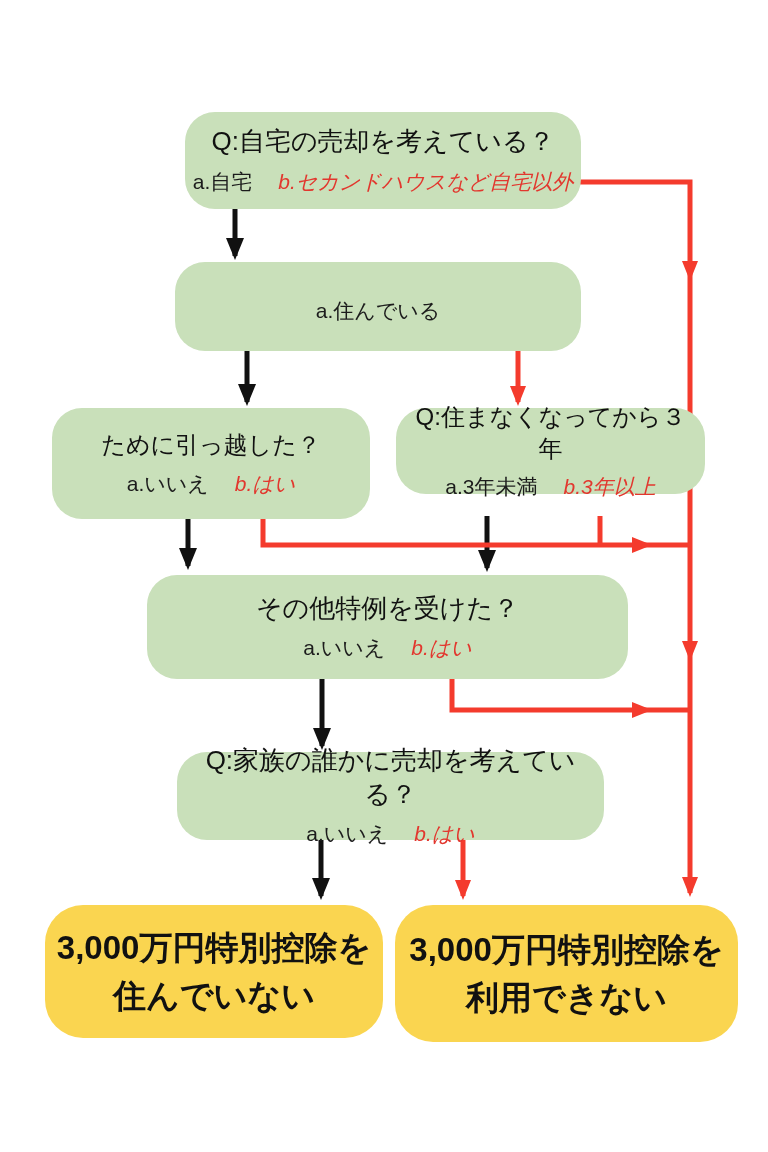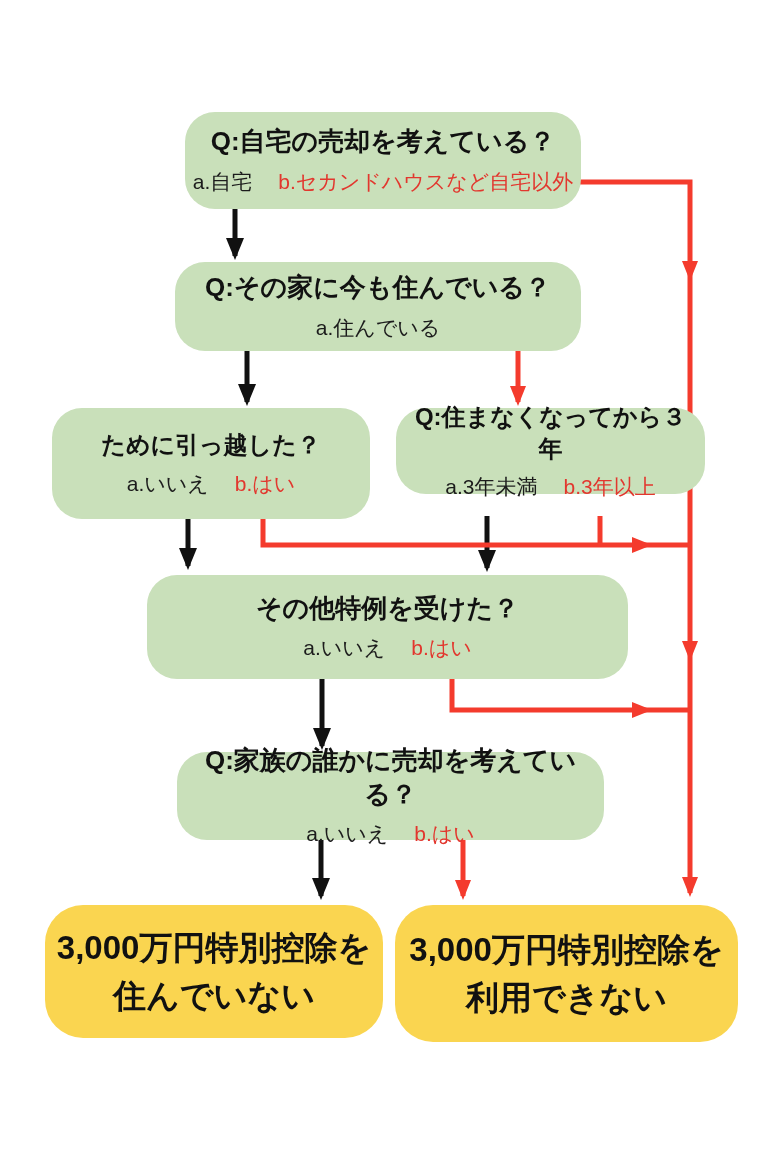--- a/index.html
+++ b/index.html
@@ -8,26 +8,26 @@
   .edges{position:absolute;left:0;top:0;z-index:0;}
   .line-black{stroke:var(--line-yes,#111111);stroke-width:5;fill:none;}
   .line-red{stroke:var(--line-no,#f43b2d);stroke-width:5;fill:none;}
   .head-black{fill:var(--line-yes,#111111);}
   .head-red{fill:var(--line-no,#f43b2d);}
   .node{
     position:absolute;z-index:1;background:var(--node-fill,#c9e0ba);
     border-radius:30px;display:flex;flex-direction:column;align-items:center;
     justify-content:center;text-align:center;box-sizing:border-box;padding:6px 8px;
   }
-  .question{font-weight:bold;color:#111111;font-size:26px;line-height:1.3;}
+  .question{font-weight:normal;color:#111111;font-size:26px;line-height:1.3;}
   .question.small{font-size:24px;}
   .answers{display:flex;gap:26px;justify-content:center;align-items:baseline;
     font-size:21px;margin-top:9px;white-space:nowrap;}
   .ans-a{color:var(--answer-a,#1c1c1c);}
-  .ans-b{color:var(--answer-b,#e2372e);}
+  .ans-b{color:var(--answer-b,#e2372e);font-style:italic;}
   .result{
     position:absolute;z-index:1;background:var(--result-fill,#fad550);
     border-radius:38px;display:flex;flex-direction:column;align-items:center;
     justify-content:center;font-weight:bold;color:#111111;
     font-size:33px;line-height:1.45;box-sizing:border-box;
   }
 </style>
 </head>
 <body>
 
@@ -67,21 +67,20 @@
 
   <div class="node" style="left:185px;top:112px;width:396px;height:97px">
     <div class="question">Q:自宅の売却を考えている？</div>
     <div class="answers">
       <span class="ans-a">a.自宅</span>
       <span class="ans-b">b.セカンドハウスなど自宅以外</span>
     </div>
   </div>
 
   <div class="node" style="left:175px;top:262px;width:406px;height:89px">
-    <div class="question">Q:その家に今も住んでいる？</div>
     <div class="answers">
       <span class="ans-a">a.住んでいる</span>
     </div>
   </div>
 
   <div class="node" style="left:52px;top:408px;width:318px;height:111px">
     <div class="question small">ために引っ越した？</div>
     <div class="answers">
       <span class="ans-a">a.いいえ</span>
       <span class="ans-b">b.はい</span>

